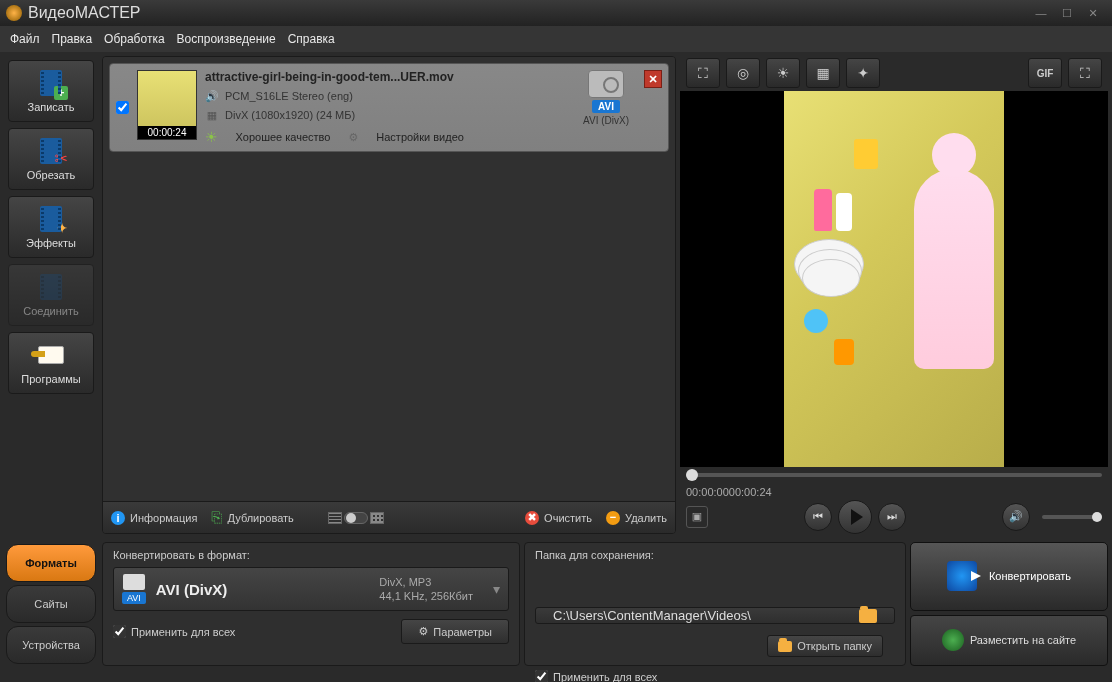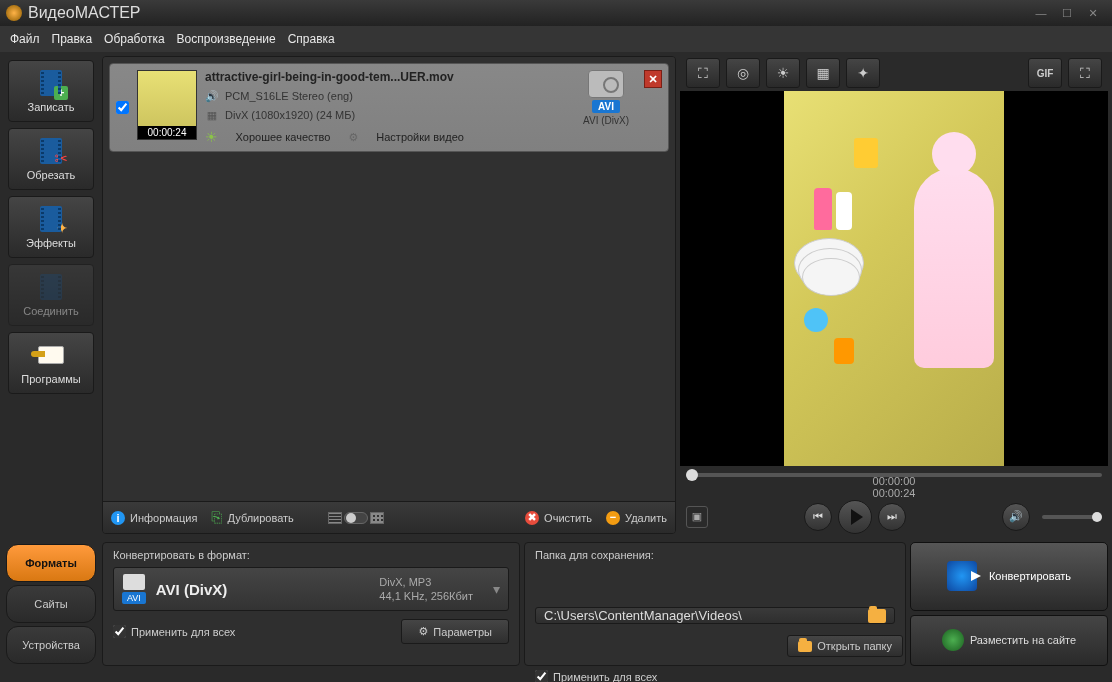--- a/index.html
+++ b/index.html
@@ -74,21 +74,21 @@
 .bottle2{position:absolute;width:16px;height:38px;background:#fff;border-radius:4px;top:104px;left:52px;}
 .jar{position:absolute;width:24px;height:30px;background:#ffcc33;border-radius:3px;top:50px;left:70px;}
 .person{position:absolute;right:10px;top:80px;width:80px;height:200px;background:linear-gradient(#fde,#fcd);border-radius:40px 40px 10px 10px;}
 .person::before{content:'';position:absolute;top:-36px;left:18px;width:44px;height:44px;background:#fde;border-radius:50%;}
 .tl{position:absolute;width:24px;height:24px;background:#4fc3f7;border-radius:50%;top:220px;left:20px;}
 .tl2{position:absolute;width:20px;height:26px;background:#ff9800;border-radius:4px;top:250px;left:50px;}
 
 .timeline { height: 18px; display: flex; align-items: center; padding: 0 6px; }
 .timeline .track { flex:1; height:4px; background:#555; border-radius:2px; position:relative; }
 .timeline .thumb-dot { width:12px; height:12px; background:#ddd; border-radius:50%; position:absolute; left:0; top:-4px; }
-.time-row { display:flex; justify-content:flex-end; padding:0 6px; color:#aaa; font-size:10px; height:16px; align-items:center;flex-direction:column;}
+.time-row { display:flex; justify-content:flex-start; padding:0 6px; color:#aaa; font-size:10px; height:16px; align-items:center;}
 .playbar { height: 36px; display:flex; align-items:center; padding:0 6px; gap:6px; }
 .playbar .spacer{flex:1;}
 .pb{width:28px;height:28px;background:linear-gradient(#555,#333);border:1px solid #1a1a1a;border-radius:50%;display:flex;align-items:center;justify-content:center;color:#ddd;cursor:pointer;}
 .pb.play{width:34px;height:34px;font-size:16px;color:#111;}
 .pb.play::before{content:'';border-left:12px solid #111;border-top:8px solid transparent;border-bottom:8px solid transparent;margin-left:3px;}
 .vol-track{width:60px;height:4px;background:#555;border-radius:2px;position:relative;margin-left:6px;}
 .vol-track .vd{width:10px;height:10px;background:#ddd;border-radius:50%;position:absolute;right:0;top:-3px;}
 .snap{width:22px;height:22px;border:1px solid #555;border-radius:3px;display:flex;align-items:center;justify-content:center;color:#aaa;cursor:pointer;}
 
 .bottom { display:flex; height:132px; padding:4px; gap:4px; }
@@ -103,28 +103,28 @@
 .fmt-sel .badge { background:#1976d2; color:#fff; padding:1px 5px; font-size:9px; border-radius:2px; }
 .fmt-sel .name { color:#eee; font-size:15px; font-weight:bold; }
 .fmt-sel .details { color:#aaa; font-size:10px; line-height:1.3; margin-left:auto; margin-right:10px; text-align:left; }
 .fmt-sel .chev { color:#888; font-size:14px; }
 .fmt-row2 { display:flex; align-items:center; margin-top:8px; gap:10px; }
 .chk-row { display:flex; align-items:center; gap:5px; color:#ccc; }
 .chk-row input { accent-color:#333; }
 .param-btn { margin-left:auto; padding:5px 16px; background:linear-gradient(#454545,#2e2e2e); border:1px solid #1a1a1a; border-radius:3px; color:#ccc; cursor:pointer; display:flex; align-items:center; gap:5px; }
 
 .folder-panel { width:382px; }
-.path-box { height:44px; background:linear-gradient(#3a3a3a,#2e2e2e); border:1px solid #1a1a1a; border-radius:3px; display:flex; align-items:center; padding:0 8px; gap:8px; }
+.path-box { height:44px; background:linear-gradient(#3a3a3a,#2e2e2e); border:1px solid #1a1a1a; border-radius:3px; display:flex; align-items:center; padding:0 17px; gap:8px; }
 .path-box .path { flex:1; color:#ddd; font-size:13px; }
 .folder-ic { width:18px; height:14px; background:#f5b041; border-radius:2px; position:relative; cursor:pointer;}
 .folder-ic::before{content:'';position:absolute;top:-3px;left:1px;width:8px;height:3px;background:#f5b041;border-radius:2px 2px 0 0;}
 .folder-row2{display:flex;flex-direction:column;gap:3px;margin-top:6px;}
 .open-btn{padding:4px 10px;background:linear-gradient(#454545,#2e2e2e);border:1px solid #1a1a1a;border-radius:3px;color:#ccc;cursor:pointer;display:flex;align-items:center;gap:5px;align-self:flex-end;position:absolute;}
 .folder-panel{position:relative;gap:40px;}
-.open-btn{right:2px;bottom:8px;}
+.open-btn{right:22px;bottom:8px;}
 
 .actions { flex:1; display:flex; flex-direction:column; gap:4px; }
 .convert-btn { flex:1.3; background:linear-gradient(#565656,#2a2a2a); border:1px solid #111; border-radius:5px; display:flex; align-items:center; justify-content:center; gap:12px; color:#fff; font-size:17px; cursor:pointer; }
 .conv-ic { width:30px; height:30px; background:radial-gradient(ellipse,#2196f3,#0d47a1); border-radius:4px; position:relative; }
 .conv-ic::after{content:'';position:absolute;right:-4px;top:10px;border-left:10px solid #fff;border-top:5px solid transparent;border-bottom:5px solid transparent;}
 .act-row { flex:1; display:flex; gap:4px; }
 .act-btn { flex:1; background:linear-gradient(#454545,#2a2a2a); border:1px solid #111; border-radius:4px; display:flex; align-items:center; justify-content:center; gap:6px; color:#ddd; cursor:pointer; text-align:center; line-height:1.2; }
 .dvd-ic{width:22px;height:22px;border-radius:50%;background:radial-gradient(circle,#fff 0 3px,#ff9800 3px 100%);}
 .globe-ic{width:22px;height:22px;border-radius:50%;background:radial-gradient(circle,#4caf50,#1b5e20);}
 </style>

